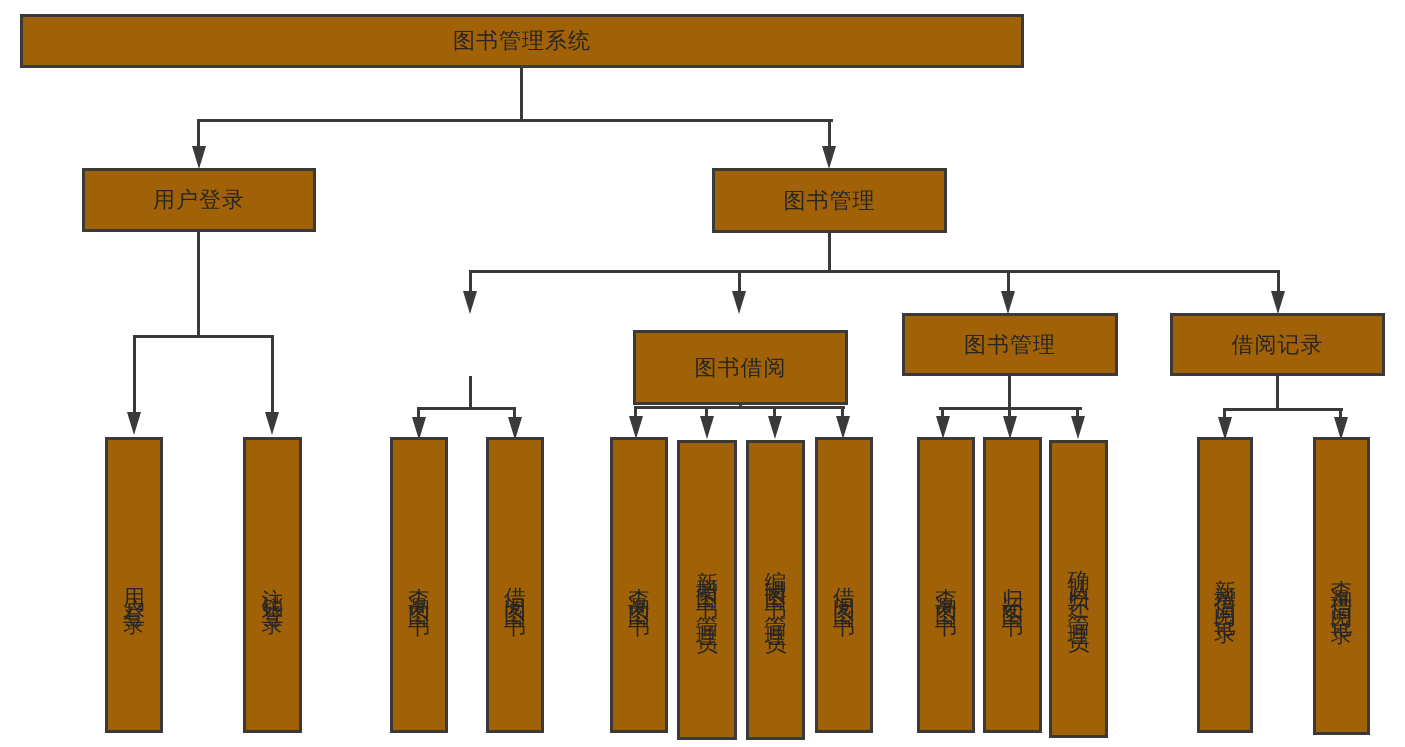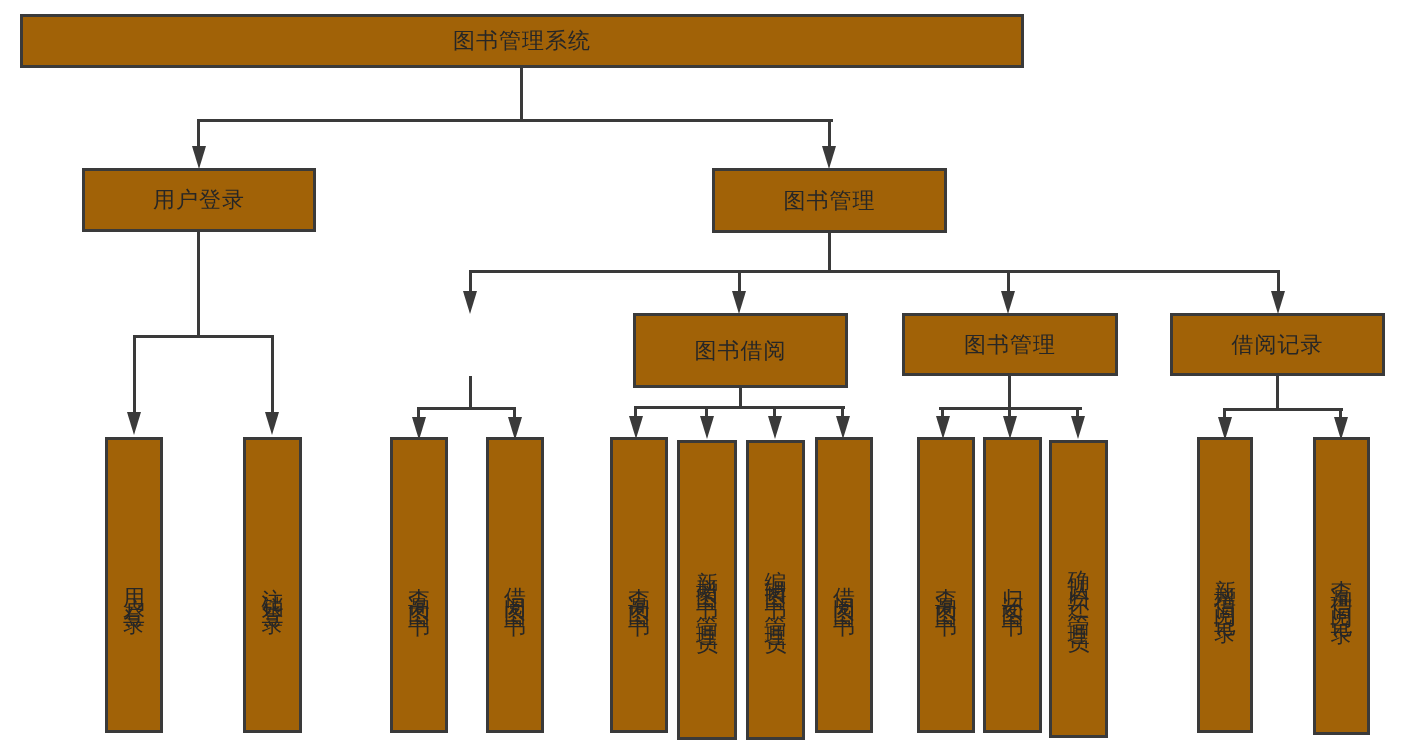--- a/index.html
+++ b/index.html
@@ -88,21 +88,21 @@
   <div class="line" style="left:469px;top:270px;width:811px;height:3px"></div>
   <div class="line" style="left:469px;top:270px;width:3px;height:23px"></div>
   <div class="arrowhead" style="left:463px;top:291px"></div>
   <div class="line" style="left:738px;top:270px;width:3px;height:23px"></div>
   <div class="arrowhead" style="left:732px;top:291px"></div>
   <div class="line" style="left:1007px;top:270px;width:3px;height:23px"></div>
   <div class="arrowhead" style="left:1001px;top:291px"></div>
   <div class="line" style="left:1277px;top:270px;width:3px;height:23px"></div>
   <div class="arrowhead" style="left:1271px;top:291px"></div>
 
-  <div class="box h" style="left:633px;top:313px;width:215px;height:75px">图书借阅</div>
+  <div class="box h" style="left:633px;top:330px;width:215px;height:75px">图书借阅</div>
   <div class="box h" style="left:902px;top:313px;width:216px;height:63px">图书管理</div>
   <div class="box h" style="left:1170px;top:313px;width:215px;height:63px">借阅记录</div>
 
   <div class="line" style="left:469px;top:376px;width:3px;height:34px"></div>
   <div class="line" style="left:417px;top:407px;width:99px;height:3px"></div>
   <div class="line" style="left:417px;top:407px;width:3px;height:12px"></div>
   <div class="arrowhead" style="left:412px;top:417px"></div>
   <div class="line" style="left:513px;top:407px;width:3px;height:12px"></div>
   <div class="arrowhead" style="left:508px;top:417px"></div>
 

